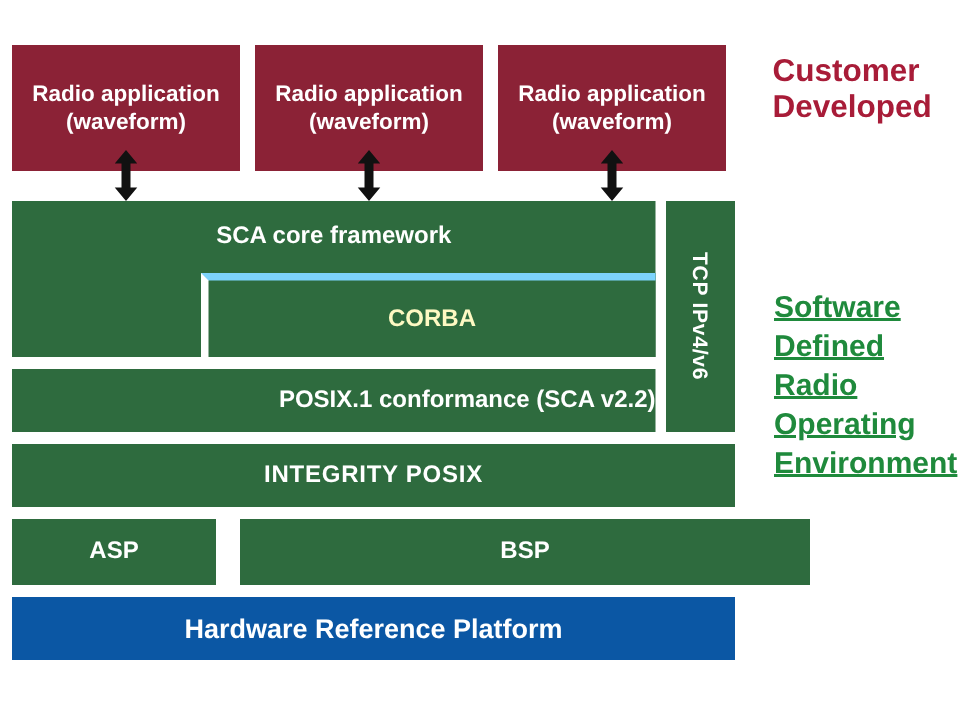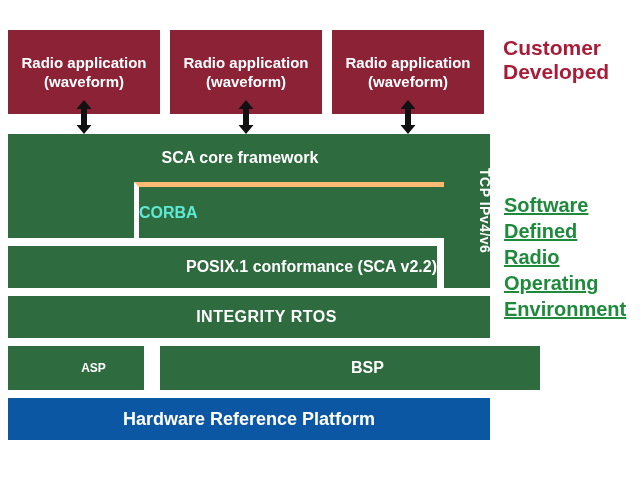--- a/index.html
+++ b/index.html
@@ -13,45 +13,45 @@
     position: absolute; display: flex; align-items: center; justify-content: center;
     text-align: center; color: var(--box_text, #ffffff); font-weight: bold;
     box-sizing: border-box;
   }
   .app-box {
     top: 30px; width: 152px; height: 84px;
     background: var(--maroon, #8b2236);
     font-size: 15px; line-height: 19px;
   }
   .app-box span { white-space: pre-line; }
-  .green { background: var(--green, #2e6b3e); padding-left: 35px; }
+  .green { background: var(--green, #2e6b3e); }
   .sca-block { position: absolute; left: 8px; top: 134px; width: 429px; height: 104px; }
   .sca-title {
     position: absolute; left: 0; top: 0; width: 100%; height: 48px;
     display: flex; align-items: center; justify-content: center;
     color: #fff; font-weight: bold; font-size: 16px;
   }
   .corba-box {
     position: absolute; left: 126px; top: 48px; right: 0; bottom: 0;
     background: var(--green, #2e6b3e);
-    border-top: 5px solid #fdba74; border-left: 5px solid #fff;
-    display: flex; align-items: center; justify-content: flex-start;
-    color: #5eead4; font-weight: bold; font-size: 16px; box-sizing: border-box;
+    border-top: 5px solid #7dd3fc; border-left: 5px solid #fff;
+    display: flex; align-items: center; justify-content: center;
+    color: #fef9c3; font-weight: bold; font-size: 16px; box-sizing: border-box;
   }
   .posix { left: 8px; top: 246px; width: 429px; height: 42px; font-size: 16px; justify-content: flex-end; }
   .tcp   { left: 444px; top: 134px; width: 46px; height: 154px; font-size: 14px; }
   .tcp span { writing-mode: vertical-rl; letter-spacing: 0.5px; }
   .rtos  { left: 8px; top: 296px; width: 482px; height: 42px; font-size: 16px; letter-spacing: 0.5px; }
-  .asp   { left: 8px; top: 346px; width: 136px; height: 44px; font-size: 12px; }
+  .asp   { left: 8px; top: 346px; width: 136px; height: 44px; font-size: 16px; }
   .bsp   { left: 160px; top: 346px; width: 380px; height: 44px; font-size: 16px; }
   .hardware {
     left: 8px; top: 398px; width: 482px; height: 42px;
     background: var(--blue, #0b57a4); font-size: 18px;
   }
-  .annotation { position: absolute; font-weight: bold; white-space: pre-line; }
+  .annotation { position: absolute; font-weight: bold; white-space: pre-line; margin-left: 12px; }
   .customer { left: 503px; top: 36px;  color: var(--customer_red, #a81c38); font-size: 21px; line-height: 24px; }
   .sdr      { left: 504px; top: 192px; color: var(--sdr_green, #1f8a3c);    font-size: 20px; line-height: 26px; text-decoration: underline; }
   .arrow { position: absolute; top: 100px; color: var(--arrow_black, #111111); }
   .arrow path { fill: currentColor; }
 </style>
 </head>
 <body>
 
 <div class="canvas">
 
@@ -90,21 +90,21 @@
 
   <div class="box green posix">
     <span>POSIX.1 conformance (SCA v2.2)</span>
   </div>
 
   <div class="box green tcp">
     <span>TCP IPv4/v6</span>
   </div>
 
   <div class="box green rtos">
-    <span>INTEGRITY RTOS</span>
+    <span>INTEGRITY POSIX</span>
   </div>
 
   <div class="box green asp">
     <span>ASP</span>
   </div>
   <div class="box green bsp">
     <span>BSP</span>
   </div>
 
   <div class="box hardware">

